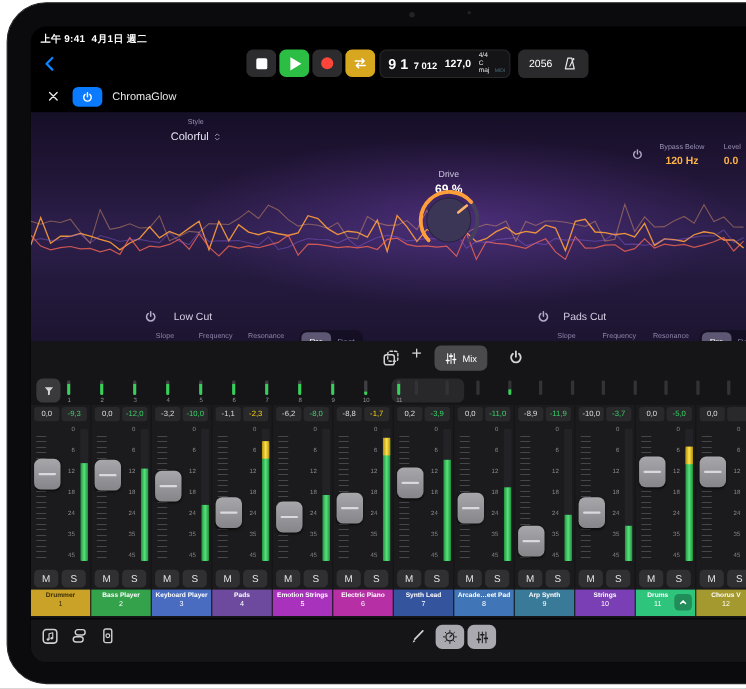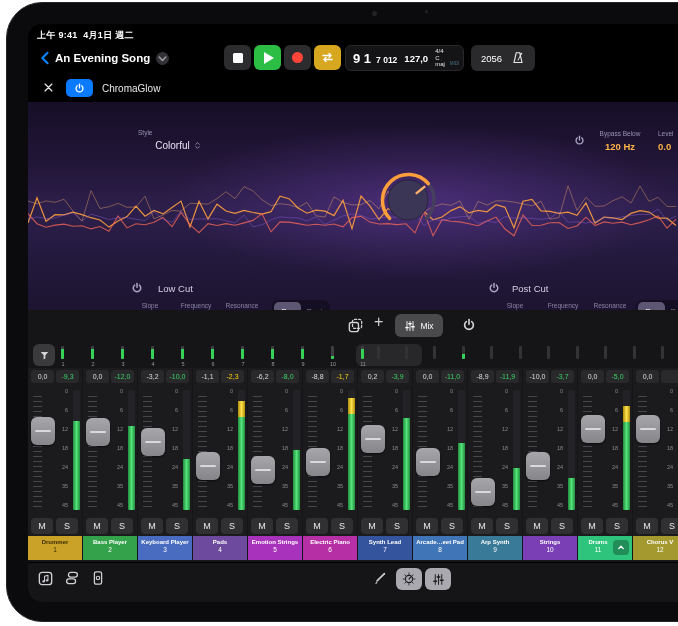--- a/index.html
+++ b/index.html
@@ -57,28 +57,20 @@
 
     <div class="abs" style="left:9px;top:5px;font-size:9px;font-weight:bold;color:#fff;letter-spacing:.3px;">
       <span>上午 9:41</span>&nbsp;&nbsp;<span>4月1日 週二</span>
     </div>
 
     <span class="icn abs" style="left:11px;top:27px;width:11px;height:14px;color:#0a84ff;">
         <svg viewBox="0 0 12 16">
           <path d="M9.5 2 3.5 8l6 6" stroke="currentColor" fill="none" stroke-linecap="round" stroke-linejoin="round" stroke-width="2.4"></path>
         </svg>
       </span>
-    <div class="abs" style="left:27px;top:23px;display:flex;align-items:center;gap:6px;height:22px;">
-      <span style="font-size:11.5px;font-weight:bold;color:#fff;">An Evening Song</span>
-      <span class="icn" style="width:13px;height:13px;background:#323236;border-radius:50%;color:#9a9aa0;padding:0;">
-          <svg viewBox="0 0 16 16">
-            <path d="M4 6.2l4 4.2 4-4.2" stroke="currentColor" fill="none" stroke-linecap="round" stroke-linejoin="round" stroke-width="2"></path>
-          </svg>
-        </span>
-    </div>
 
     <div class="btn tbtn" style="left:196px;">
       <div style="width:10px;height:10px;background:#fff;border-radius:1.5px;"></div>
     </div>
     <div class="btn tbtn" style="left:226px;background:#2cbd45;">
       <div style="width:0;height:0;border-left:10px solid #fff;border-top:6px solid transparent;border-bottom:6px solid transparent;margin-left:2px;"></div>
     </div>
     <div class="btn tbtn" style="left:256px;">
       <div style="width:11px;height:11px;background:#ff453a;border-radius:50%;"></div>
     </div>
@@ -130,21 +122,21 @@
 
     <div id="plugin-body">
       <svg id="waveform" class="abs" style="left:0;top:58px;" width="651" height="96" viewBox="0 0 651 96">
           <polyline points="0,62.7 9,37.8 18,61.2 27,54.7 36,54.8 45,52.2 54,54.6 63,57.7 72,60.0 81,67.1 90,60.9 99,56.6 108,46.1 117,56.2 126,50.5 135,53.9 144,47.4 153,41.1 162,67.0 171,41.2 180,58.9 189,44.2 198,51.0 207,53.4 216,50.4 225,52.5 234,54.1 243,51.7 252,36.1 261,38.7 270,47.9 279,53.2 288,50.2 297,51.2 306,55.6 315,40.2 324,68.6 333,36.0 342,46.2 351,59.5 360,48.6 369,52.2 378,50.7 387,52.8 396,51.3 405,59.8 414,57.0 423,50.6 432,46.6 441,52.9 450,50.4 459,51.8 468,44.7 477,47.3 486,67.8 495,41.2 504,39.3 513,50.9 522,51.4 531,53.4 540,52.2 549,55.4 558,43.0 567,63.1 576,57.2 585,57.9 594,59.5 603,53.4 612,50.7 621,52.1 630,58.2 639,58.2 648,65.5 " fill="none" stroke="#ff9f3c" stroke-opacity="0.9" stroke-width="1.2"></polyline>
           <polyline points="0,53.7 9,63.7 18,67.2 27,65.1 36,64.1 45,66.2 54,65.8 63,68.9 72,66.5 81,71.3 90,56.0 99,67.9 108,63.8 117,64.7 126,62.2 135,57.4 144,66.6 153,52.5 162,64.7 171,72.7 180,63.6 189,65.5 198,63.6 207,65.2 216,62.9 225,60.4 234,53.8 243,71.9 252,61.9 261,62.1 270,63.6 279,65.2 288,64.3 297,65.3 306,64.0 315,66.8 324,57.6 333,56.4 342,62.1 351,64.0 360,63.6 369,64.6 378,63.8 387,72.9 396,51.9 405,75.8 414,59.7 423,61.3 432,61.9 441,63.8 450,65.7 459,60.9 468,57.1 477,69.0 486,75.8 495,55.1 504,65.5 513,65.3 522,62.8 531,62.5 540,68.5 549,66.0 558,57.2 567,65.6 576,61.9 585,63.2 594,62.1 603,64.8 612,62.6 621,59.8 630,56.0 639,68.2 648,59.2 " fill="none" stroke="#ff6a55" stroke-opacity="0.75" stroke-width="1.1"></polyline>
           <polyline points="0,59.2 9,56.9 18,58.6 27,58.0 36,55.0 45,52.9 54,61.0 63,54.1 72,56.6 81,59.5 90,57.9 99,57.6 108,59.3 117,60.6 126,51.5 135,59.4 144,62.3 153,50.9 162,59.5 171,58.9 180,59.0 189,58.7 198,60.7 207,62.8 216,55.2 225,66.8 234,64.8 243,59.8 252,56.8 261,57.7 270,57.9 279,61.0 288,56.8 297,64.4 306,60.1 315,55.9 324,54.0 333,55.3 342,59.0 351,58.2 360,56.7 369,57.3 378,53.8 387,52.1 396,65.7 405,59.4 414,60.6 423,57.9 432,56.9 441,56.1 450,63.3 459,61.2 468,62.4 477,56.7 486,58.3 495,57.8 504,58.4 513,59.3 522,58.3 531,51.7 540,62.2 549,61.9 558,63.0 567,61.9 576,57.5 585,58.5 594,56.9 603,55.6 612,54.3 621,54.5 630,49.1 639,60.5 648,56.1 " fill="none" stroke="#8a5fd6" stroke-opacity="0.45" stroke-width="1"></polyline>
           <polyline points="0,41.1 9,43.8 18,40.9 27,42.3 36,39.2 45,51.0 54,61.1 63,30.6 72,48.5 81,46.7 90,43.4 99,47.3 108,46.9 117,36.2 126,58.8 135,55.1 144,50.3 153,51.2 162,43.3 171,43.6 180,44.1 189,38.7 198,31.7 207,38.6 216,26.6 225,30.9 234,39.7 243,45.6 252,43.7 261,44.8 270,47.6 279,42.4 288,55.8 297,57.1 306,36.8 315,42.5 324,44.9 333,44.7 342,40.5 351,48.8 360,31.2 369,54.6 378,31.7 387,56.6 396,51.7 405,46.9 414,43.9 423,45.4 432,40.9 441,59.3 450,41.4 459,45.0 468,40.9 477,40.9 486,42.1 495,43.9 504,45.9 513,41.2 522,59.2 531,57.5 540,25.8 549,50.4 558,37.2 567,46.3 576,46.0 585,40.7 594,36.8 603,43.0 612,26.1 621,41.4 630,37.3 639,46.4 648,46.5 " fill="none" stroke="#ffb26b" stroke-opacity="0.4" stroke-width="1"></polyline>
         </svg>
 
 
-      <div class="abs" style="left:110px;top:27px;width:80px;text-align:left;">
+      <div class="abs" style="left:110px;top:6px;width:80px;text-align:center;">
         <div style="font-size:6.5px;color:#9a92b4;">Style</div>
         <div style="display:flex;align-items:center;justify-content:center;gap:4px;margin-top:4px;">
           <span style="font-size:10px;color:#e8e4f2;">Colorful</span>
           <span class="icn" style="width:7px;height:9px;color:#9a92b4;">
               <svg viewBox="0 0 16 20">
                 <path d="M4 7.5 8 3.5l4 4" stroke="currentColor" fill="none" stroke-linecap="round" stroke-linejoin="round" stroke-width="2"></path>
                 <path d="M4 12.5 8 16.5l4-4" stroke="currentColor" fill="none" stroke-linecap="round" stroke-linejoin="round" stroke-width="2"></path>
               </svg>
             </span>
         </div>
@@ -158,20 +150,24 @@
         </span>
       <div class="abs" style="left:560px;top:28px;width:64px;text-align:center;">
         <div style="font-size:6.5px;color:#9a92b4;">Bypass Below</div>
         <div style="font-size:9.5px;font-weight:bold;color:#ffb347;margin-top:4px;">120 Hz</div>
       </div>
       <div class="abs" style="left:630px;top:28px;width:40px;text-align:left;">
         <div style="font-size:6.5px;color:#9a92b4;">Level</div>
         <div style="font-size:9.5px;font-weight:bold;color:#ffb347;margin-top:4px;">0.0</div>
       </div>
 
+      <div class="abs" style="left:330px;top:52px;width:100px;text-align:center;">
+        <div style="font-size:8px;color:#cfc9e0;">Drive</div>
+        <div style="font-size:11px;font-weight:bold;color:#fff;margin-top:3px;">69 %</div>
+      </div>
       <svg id="drive-knob" class="abs" style="left:348px;top:66px;" width="64" height="64" viewBox="0 0 64 64">
           <circle cx="32" cy="32" r="20" fill="#3c3656" stroke="#29233f" stroke-width="1"></circle>
           <path d="M52.3 15.7 A26 26 0 0 1 50.4 50.4" fill="none" stroke="#46405e" stroke-width="3.5" stroke-linecap="round"></path>
           <path d="M13.6 50.4 A26 26 0 1 1 52.3 15.7" fill="none" stroke="#ff9f3c" stroke-width="3.5" stroke-linecap="round"></path>
           <line x1="40.58473448072163" y1="25.122330780307244" x2="48.38903855410493" y2="18.869904216950193" stroke="#ffb26b" stroke-width="2.4" stroke-linecap="round"></line>
         </svg>
 
       <span class="icn abs" style="left:103px;top:180px;width:12px;height:12px;color:#b0a8c8;">
           <svg viewBox="0 0 16 16">
             <path d="M8 1.8v5.4" stroke="currentColor" fill="none" stroke-linecap="round" stroke-linejoin="round" stroke-width="1.9"></path>
@@ -203,21 +199,21 @@
         <div class="sp on">Pre</div>
         <div class="sp off">Post</div>
       </div>
 
       <span class="icn abs" style="left:460px;top:180px;width:12px;height:12px;color:#b0a8c8;">
           <svg viewBox="0 0 16 16">
             <path d="M8 1.8v5.4" stroke="currentColor" fill="none" stroke-linecap="round" stroke-linejoin="round" stroke-width="1.9"></path>
             <path d="M4.9 4.1a5 5 0 1 0 6.2 0" stroke="currentColor" fill="none" stroke-linecap="round" stroke-linejoin="round" stroke-width="1.9"></path>
           </svg>
         </span>
-      <span class="abs" style="left:484px;top:181px;font-size:9.5px;color:#d5d0e5;">Post Cut</span>
+      <span class="abs" style="left:484px;top:181px;font-size:9.5px;color:#d5d0e5;">Pads Cut</span>
       <div class="abs" style="left:459px;top:200px;width:56px;">
         <div class="plabel">Slope</div>
         <div class="pval" style="display:flex;justify-content:center;gap:3px;align-items:center;">
           <span>24 dB/Oct</span>
           <span class="icn" style="width:6px;height:8px;color:#8d85a8;">
               <svg viewBox="0 0 16 20">
                 <path d="M4 7.5 8 3.5l4 4" stroke="currentColor" fill="none" stroke-linecap="round" stroke-linejoin="round" stroke-width="2"></path>
                 <path d="M4 12.5 8 16.5l4-4" stroke="currentColor" fill="none" stroke-linecap="round" stroke-linejoin="round" stroke-width="2"></path>
               </svg>
             </span>

